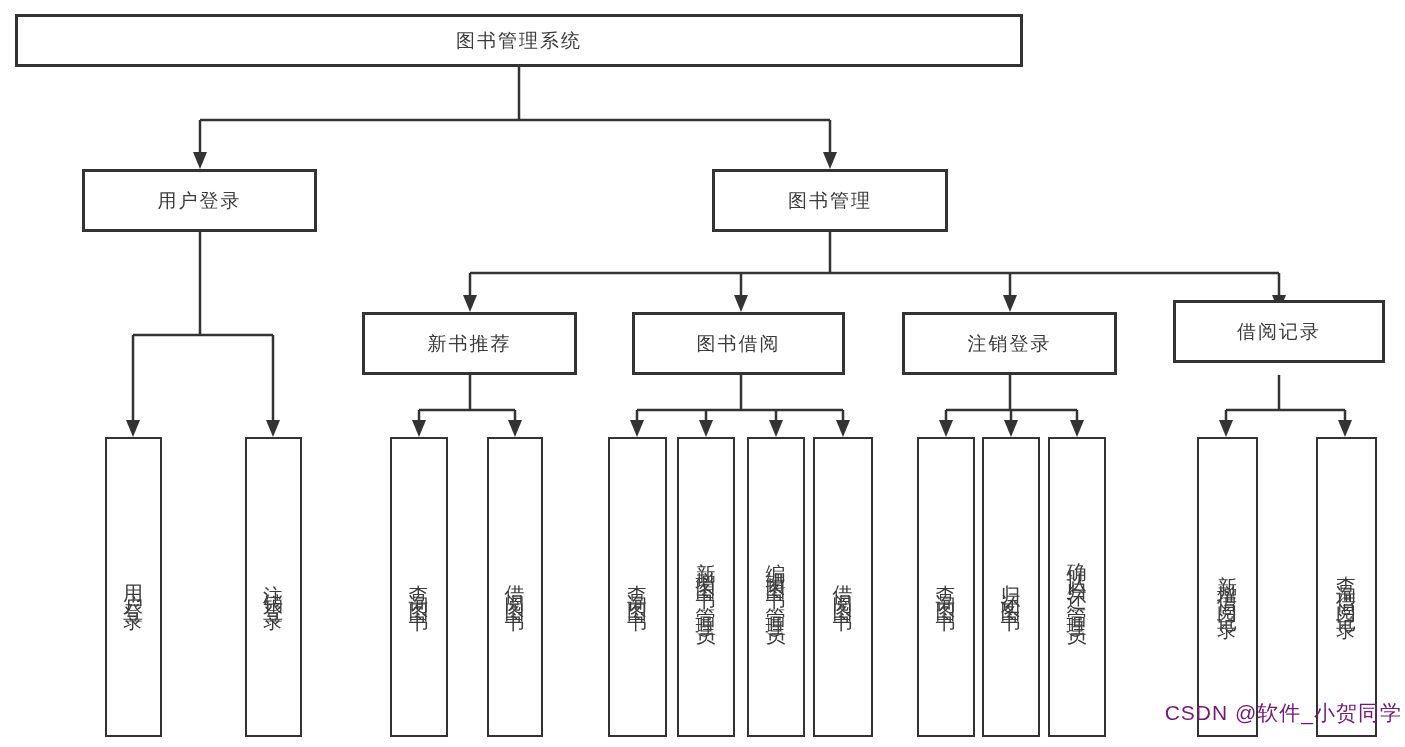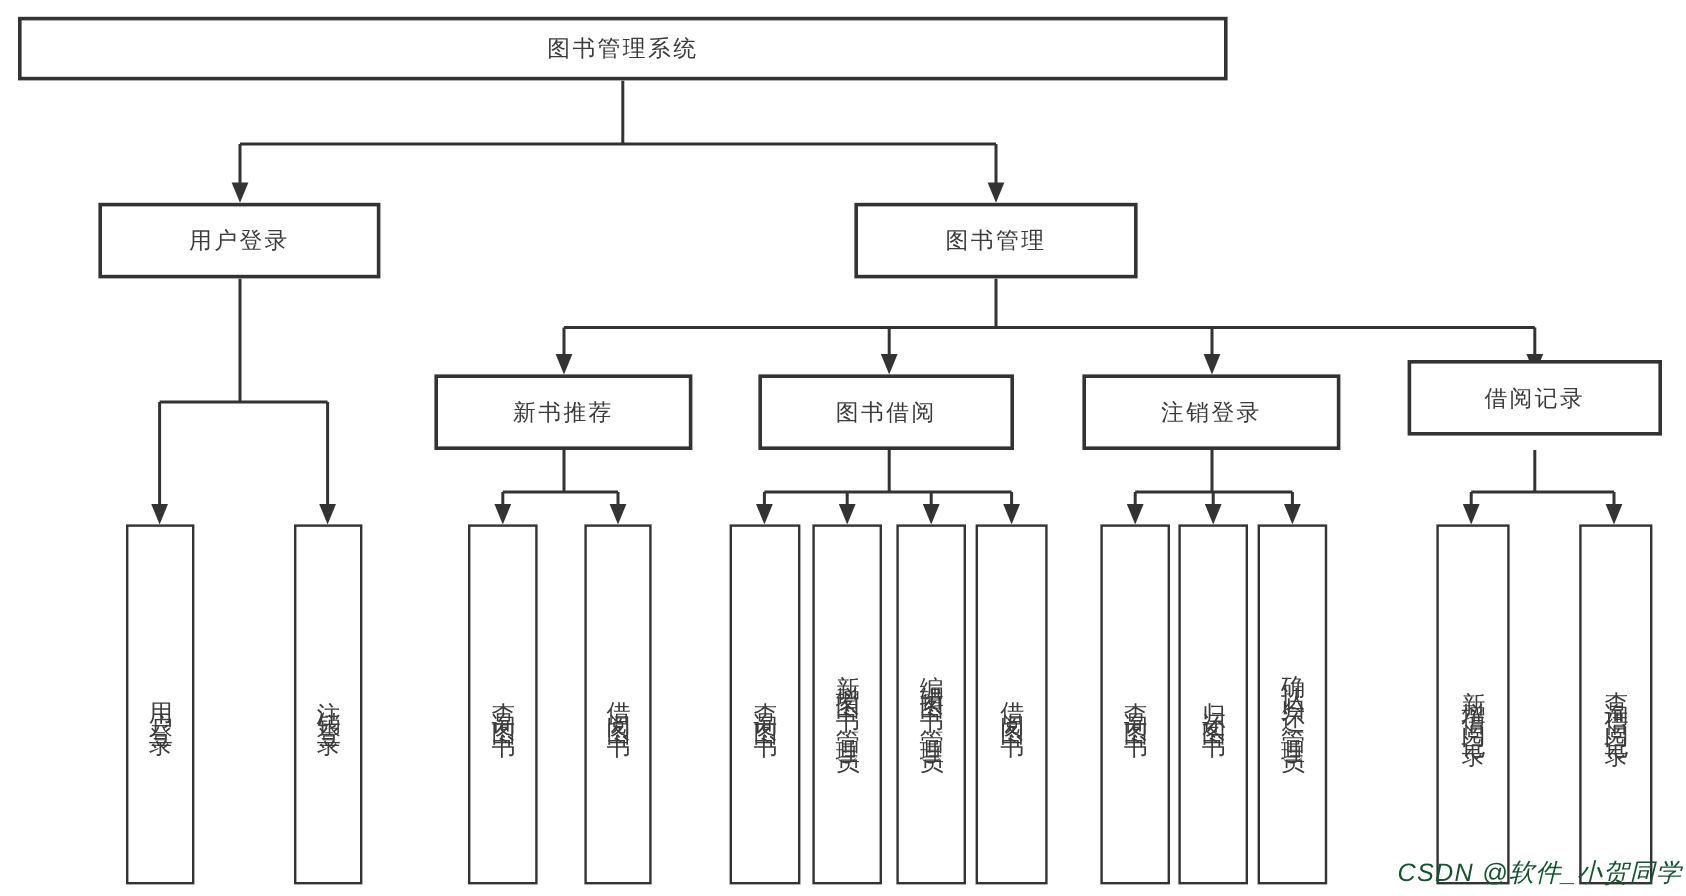--- a/index.html
+++ b/index.html
@@ -49,27 +49,26 @@
     box-sizing: border-box;
     writing-mode: vertical-rl;
     text-orientation: mixed;
     letter-spacing: 9px;
     line-height: 1;
   }
   .vnode .node-label { display: block; }
   #watermark {
     position: absolute;
     right: 3px;
-    bottom: 6px;
+    bottom: 20px;
     font-size: 21px;
-    color: #14532d;
+    color: #701a75;
     letter-spacing: 1px;
     z-index: 5;
     white-space: nowrap;
-    font-style: italic;
   }
 </style>
 </head>
 <body>
 
 <div id="canvas">
 
   <svg id="connector-layer" viewBox="0 0 1405 747" xmlns="http://www.w3.org/2000/svg">
     <g stroke="#333333" stroke-width="2.5" fill="none">
 

